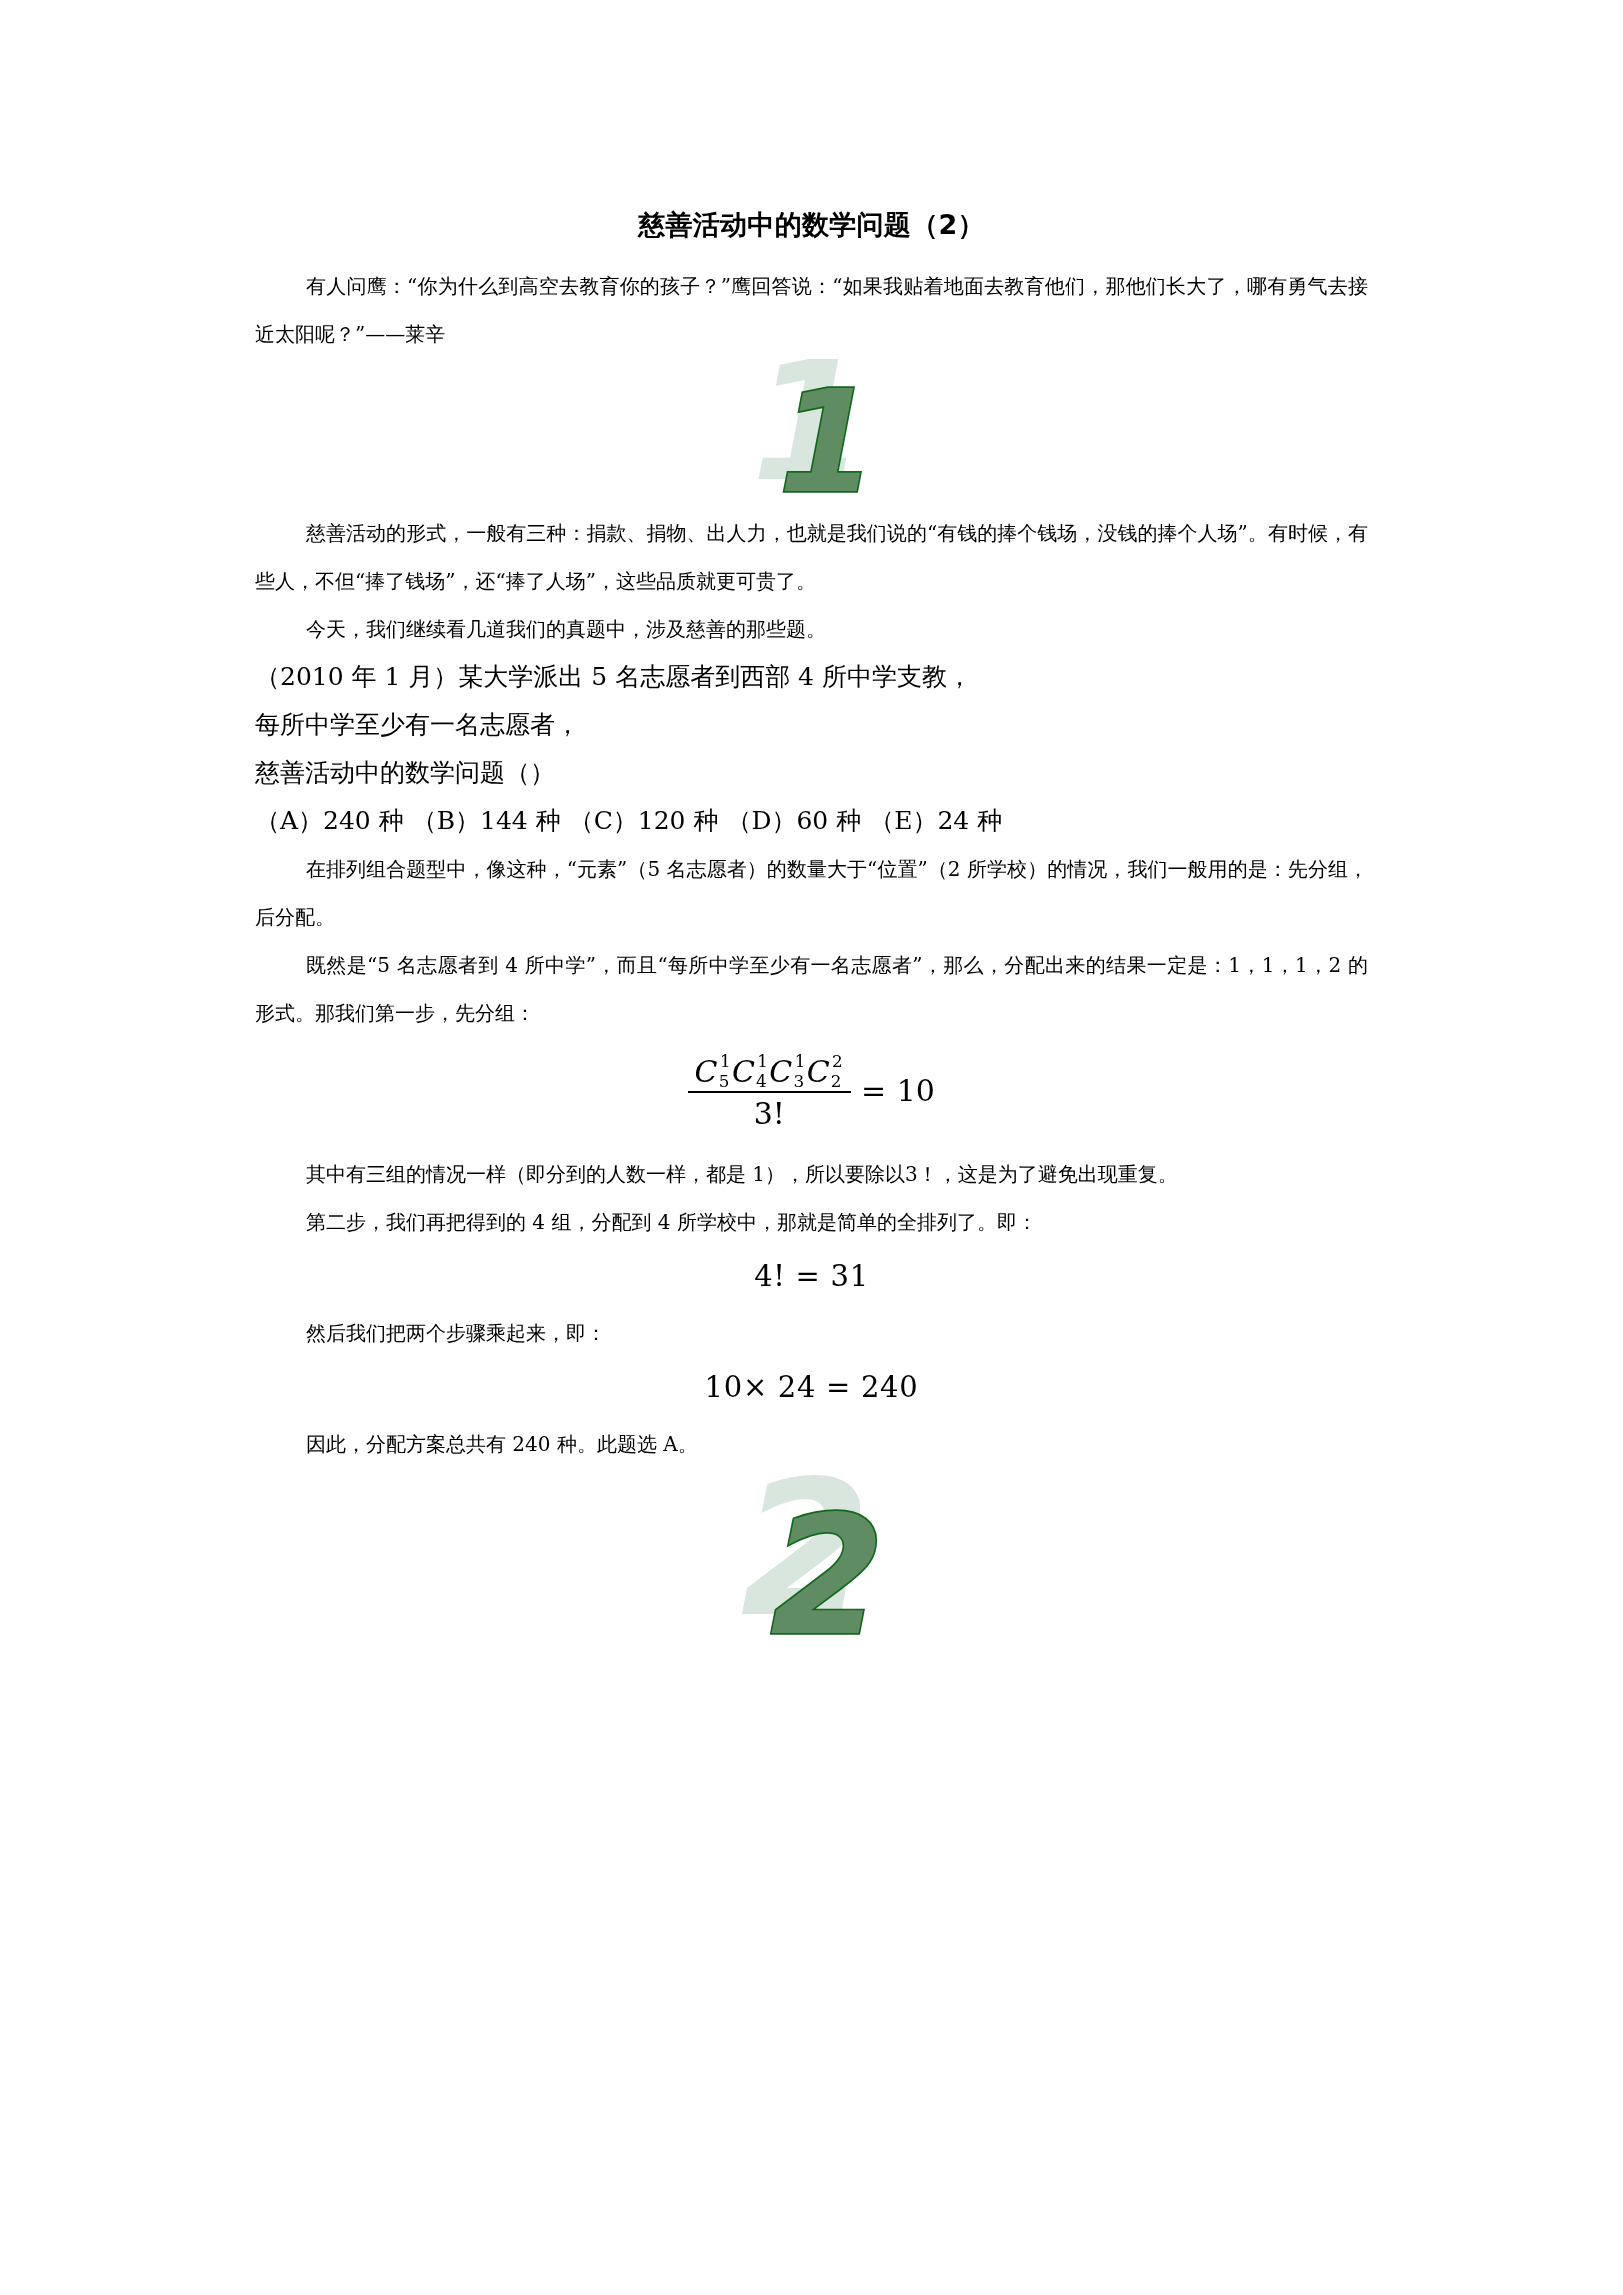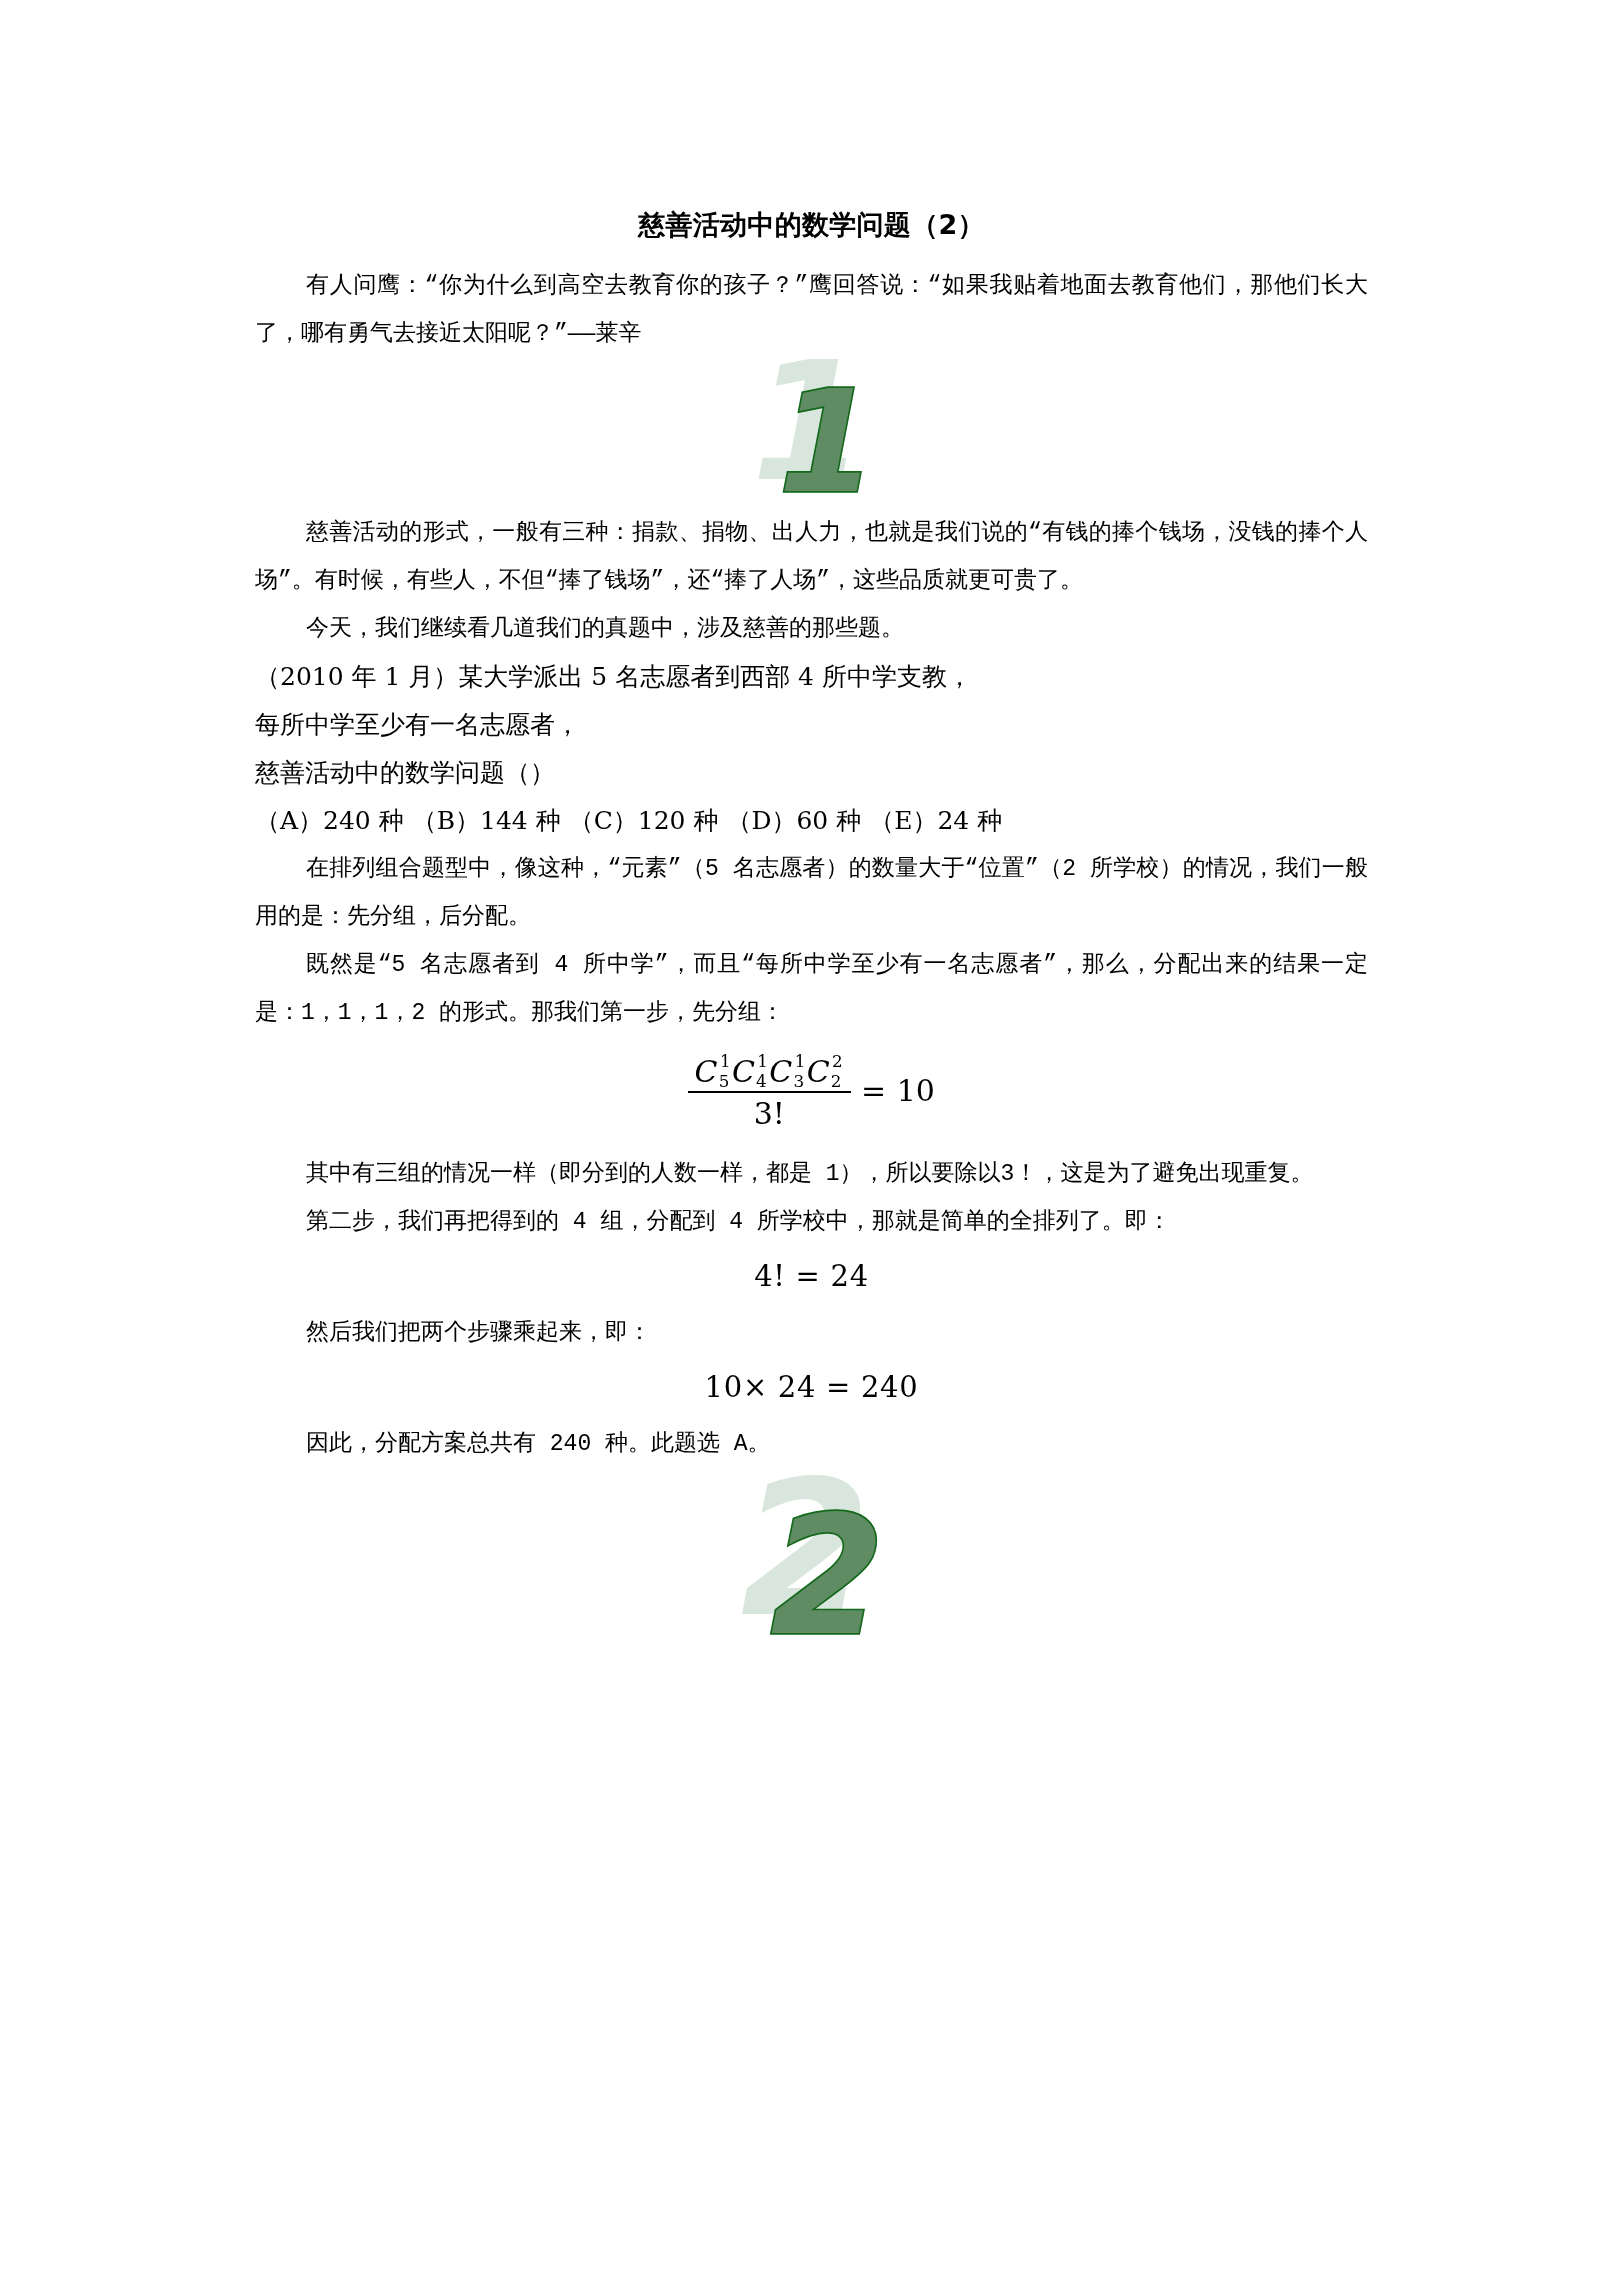--- a/index.html
+++ b/index.html
@@ -34,28 +34,27 @@
     font-weight: bold;
     font-size: 27px;
     line-height: 1.0;
     letter-spacing: 0.3px;
     margin-top: 211px;
     margin-bottom: 0;
   }
 
   
   p.body {
-    font-size: 23px;
+    font-size: 20px;
     line-height: 48px;
     text-align: justify;
     text-justify: inter-ideograph;
     margin: 0;
     text-indent: 51px;
     word-break: break-all;
-    font-family: Liberation Mono, monospace;
   }
   p.body.first-para {
     margin-top: 23.6px;
   }
   p.center {
     font-size: 25px;
     line-height: 48px;
     text-align: left;
     margin: 0;
     text-indent: 0;
@@ -200,21 +199,21 @@
           <span class="den">3!</span>
         </span><span class="eq-spacer"></span><span class="upright">=</span><span class="eq-spacer"></span><span class="upright">10</span>
       </span>
     </div>
 
     <p class="body">其中有三组的情况一样（即分到的人数一样，都是 1），所以要除以3！，这是为了避免出现重复。</p>
 
     <p class="body">第二步，我们再把得到的 4 组，分配到 4 所学校中，那就是简单的全排列了。即：</p>
 
     <div class="formula-block" style="margin-top:13px; margin-bottom:15.7px;">
-      <span class="formula-line">4! = 24</span>
+      <span class="formula-line">4! = 31</span>
     </div>
 
     <p class="body">然后我们把两个步骤乘起来，即：</p>
 
     <div class="formula-block" style="margin-top:13px; margin-bottom:15.7px;">
       <span class="formula-line">10× 24 = 240</span>
     </div>
 
     <p class="body">因此，分配方案总共有 240 种。此题选 A。</p>
 

